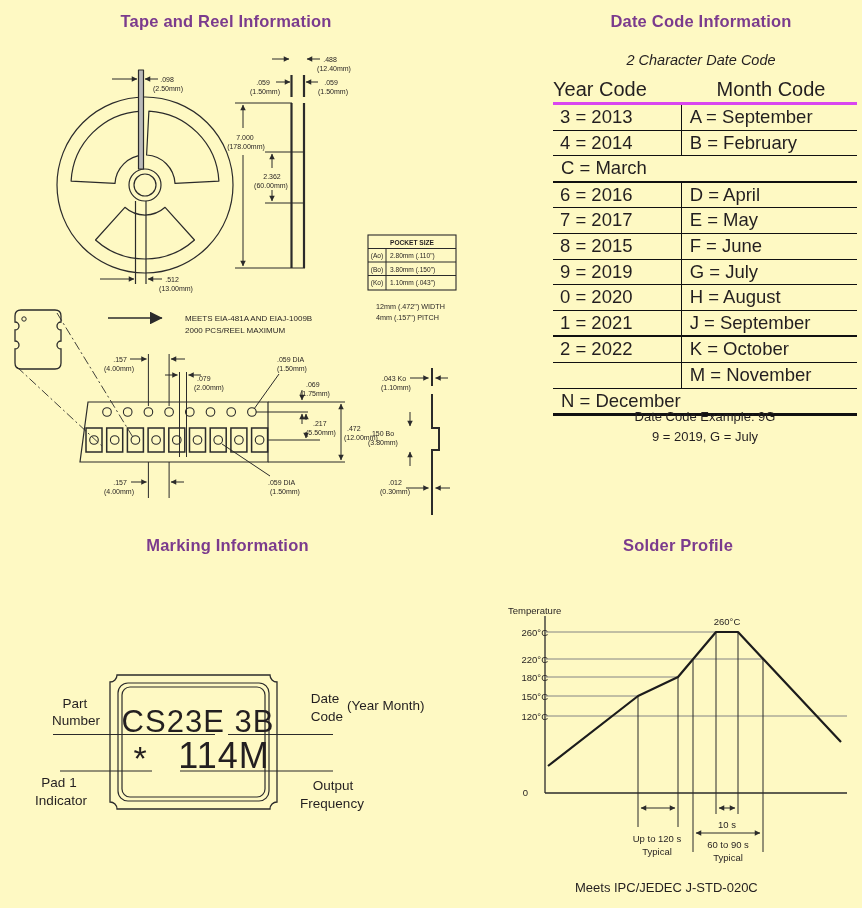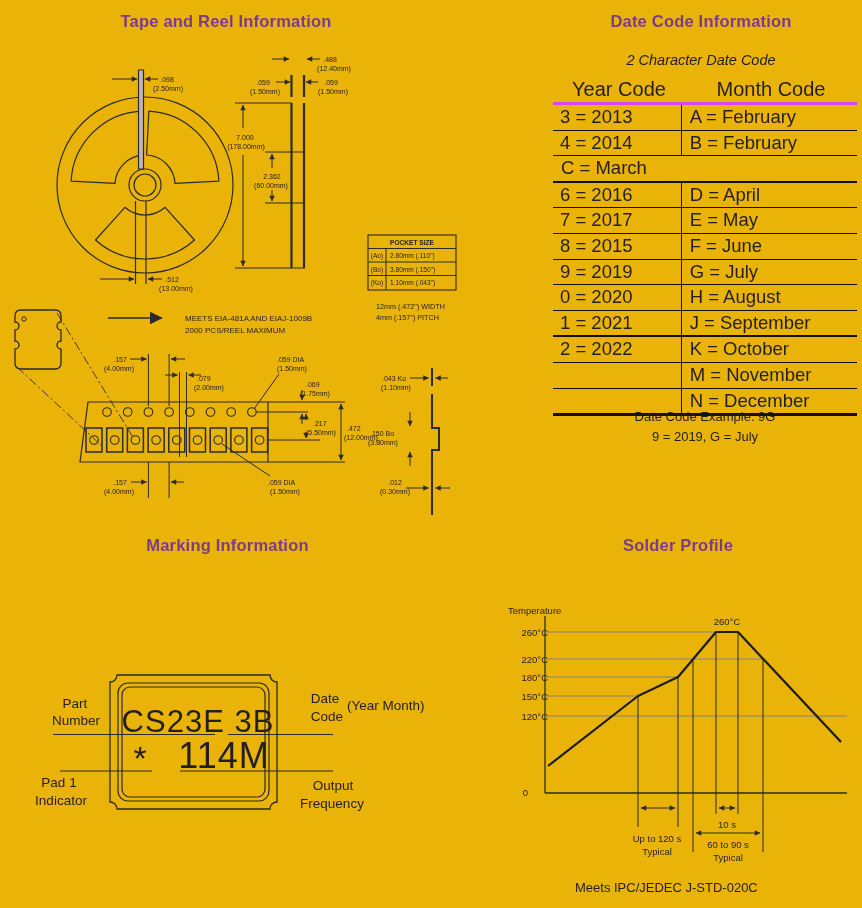--- a/index.html
+++ b/index.html
@@ -1,34 +1,34 @@
 <!DOCTYPE html>
 <html><head>
 <meta charset="utf-8">
 <style>
   html,body{margin:0;padding:0;background:#fff;}
-  #page{position:relative;width:862px;height:908px;background:#eab308;overflow:hidden;
+  #page{position:relative;width:862px;height:908px;background:#fef9c3;overflow:hidden;
         font-family:"Liberation Sans",sans-serif;color:#231f20;}
   .abs{position:absolute;}
   .sec-title{font-size:16.5px;font-weight:700;color:#7b3b8d;text-align:center;letter-spacing:.2px;}
   svg text{fill:#231f20;font-family:"Liberation Sans",sans-serif;}
   .dim{font-size:7px;}
   .dim-b{font-size:7.2px;}
   .note{font-size:8px;}
   .tbl-sm{font-size:6.6px;}
   .ink{stroke:#2b2b2b;fill:none;}
   
   #dc-table{left:553px;top:76px;width:304px;}
   .dc-head{display:flex;font-size:20px;}
   .dc-head div{line-height:26px;}
-  .dc-y{width:132px;text-align:center;}
+  .dc-y{width:132px;}
   .dc-m{width:172px;text-align:center;}
   .dc-body{border-top:3px solid #d946ef;border-bottom:3px solid #111;}
   .dc-row{display:flex;height:24.6px;font-size:18.5px;border-bottom:1px solid #111;}
-  .dc-row:last-child{border-bottom:none;}
+  .dc-row:last-child{border-bottom:none;flex-direction:column;}
   .dc-row.thick{border-bottom:2.6px solid #111;}
   .dc-cy{width:132px;padding-left:7px;line-height:24.6px;border-right:1.6px solid #111;box-sizing:border-box;}
   .dc-cm{width:172px;padding-left:8px;line-height:24.6px;}
   .dc-sub{font-size:14.5px;text-align:center;}
   .dc-ex{font-size:13px;text-align:center;}
   .footer-note{font-size:13px;text-align:left;}
 </style>
 </head>
 <body>
 
@@ -233,21 +233,21 @@
 
   <div class="abs dc-sub" style="left:540px;top:52px;width:322px;font-style:italic;">2 Character Date Code</div>
   <div class="abs" id="dc-table">
     <div class="dc-head">
       <div class="dc-y">Year Code</div>
       <div class="dc-m">Month Code</div>
     </div>
     <div class="dc-body">
       <div class="dc-row">
           <div class="dc-cy">3 = 2013</div>
-          <div class="dc-cm">A = February</div>
+          <div class="dc-cm">A = September</div>
         </div>
       <div class="dc-row">
           <div class="dc-cy">4 = 2014</div>
           <div class="dc-cm">B = February</div>
         </div>
       <div class="dc-row thick">
           <div class="dc-cm">C = March</div>
         </div>
       <div class="dc-row">
           <div class="dc-cy">6 = 2016</div>

